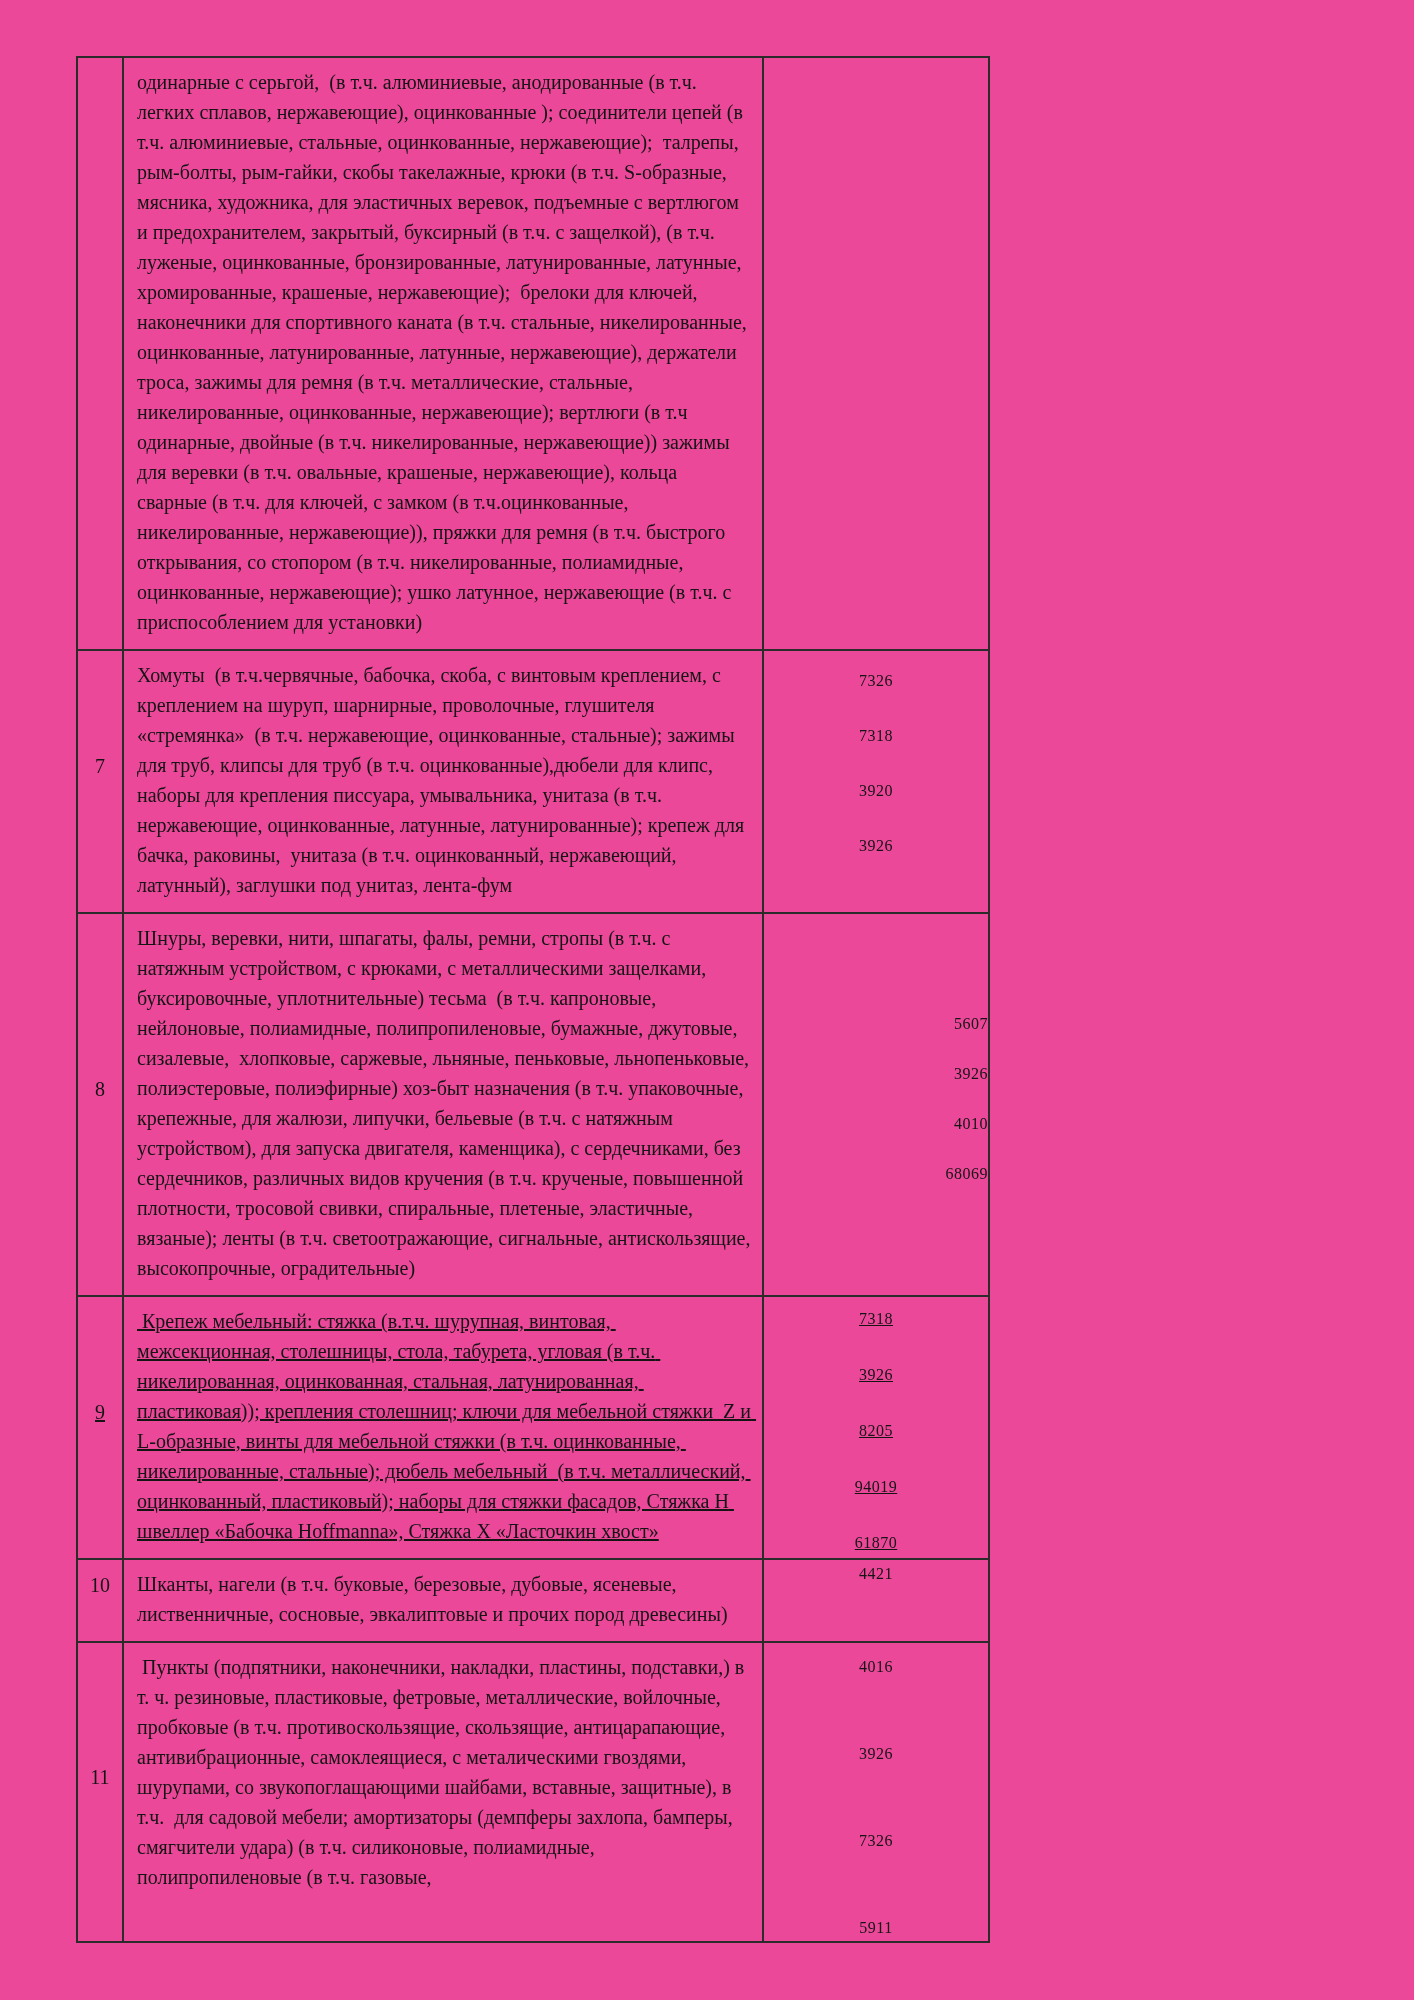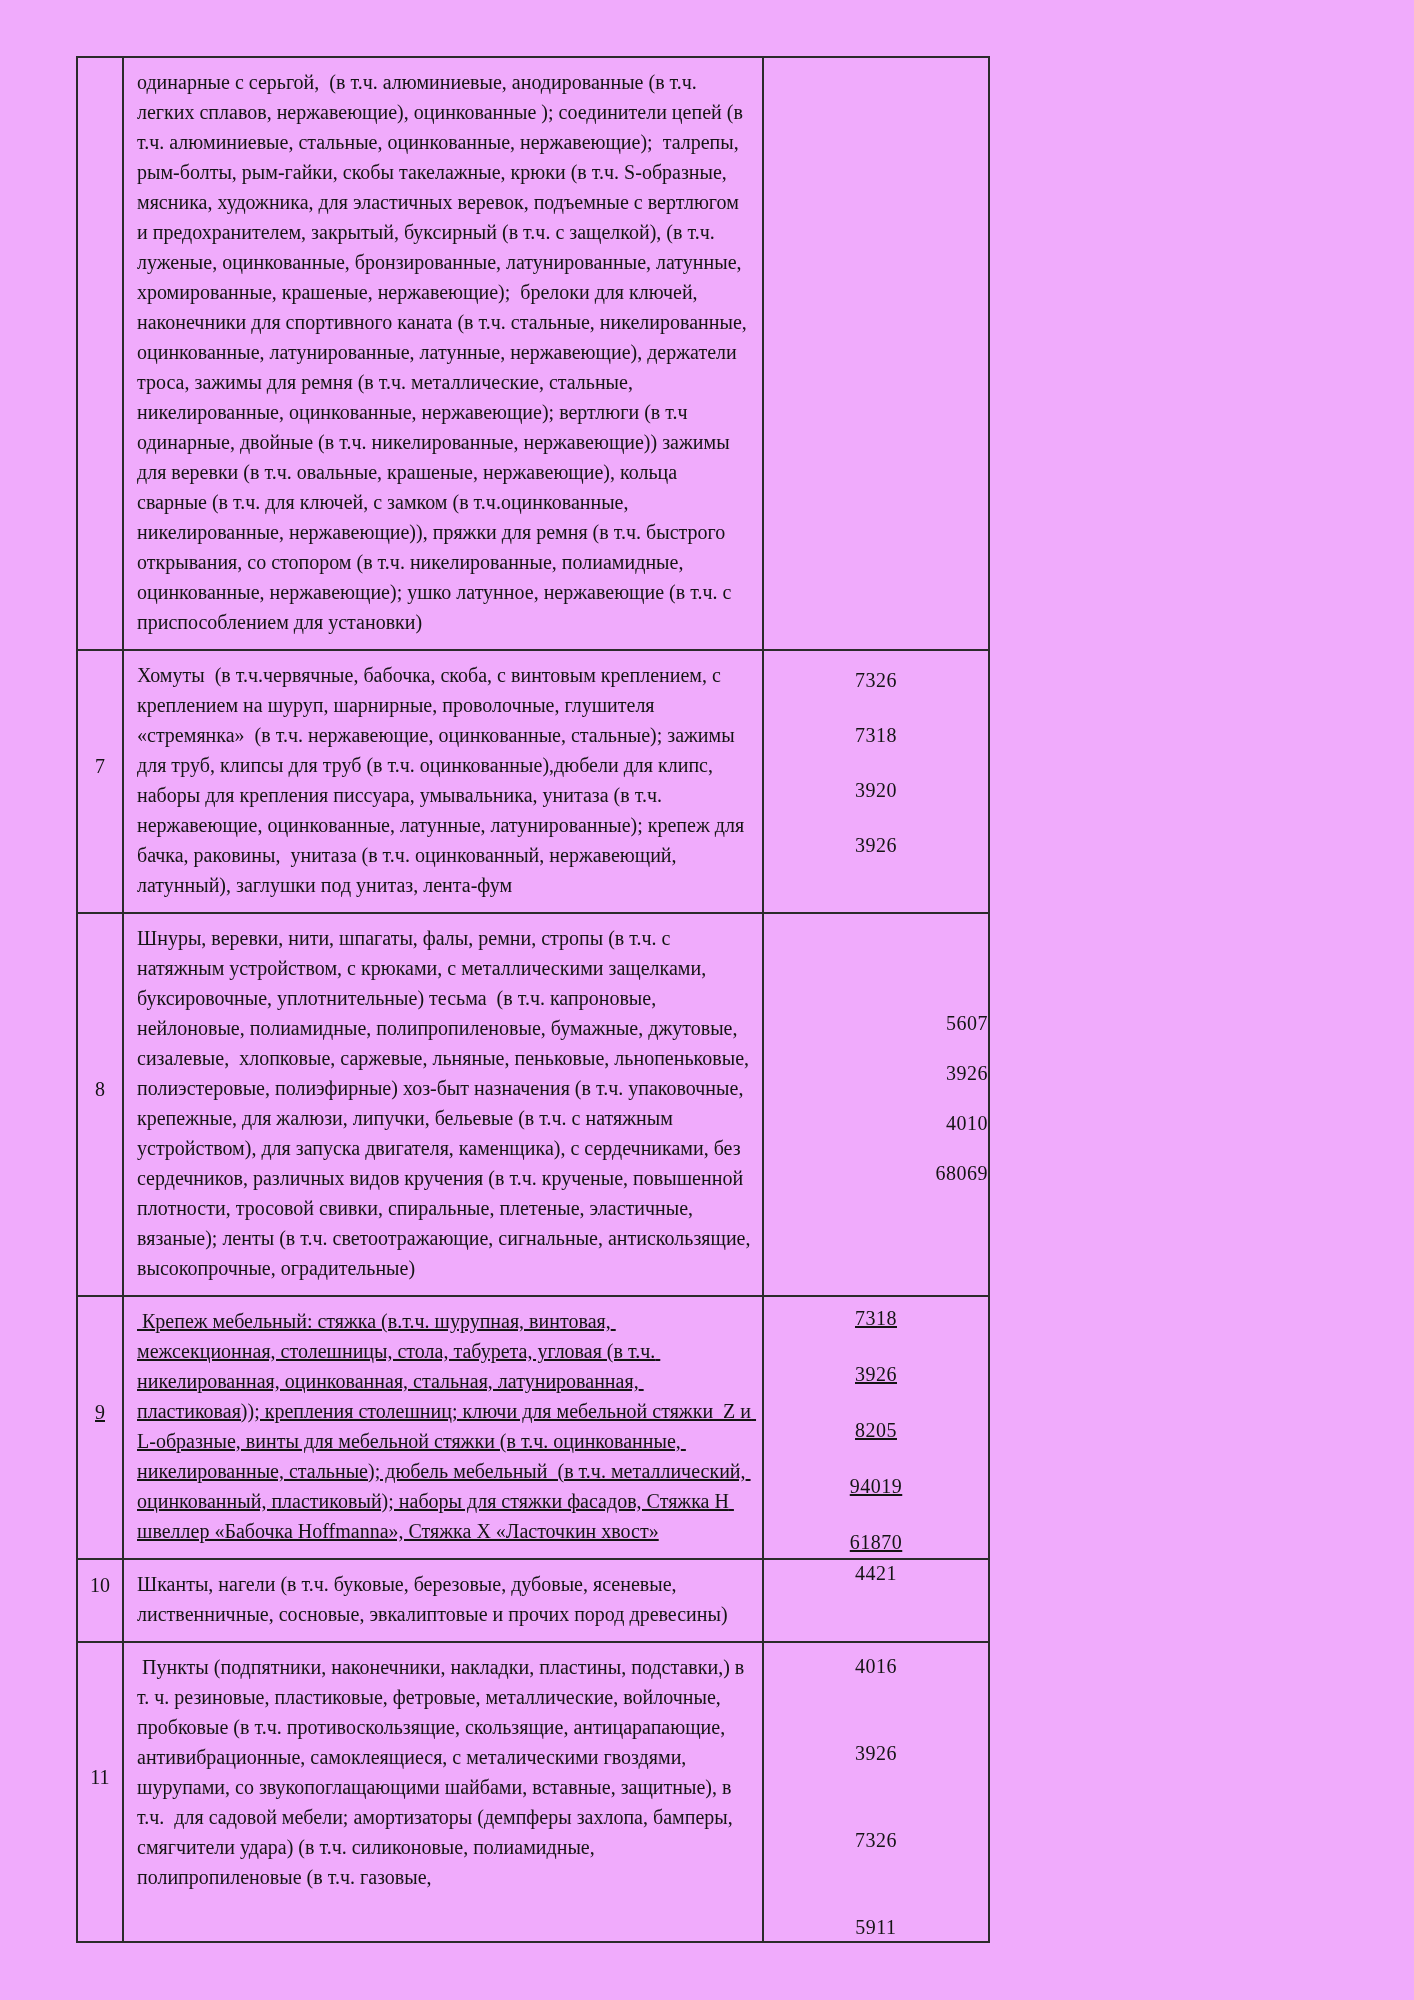--- a/index.html
+++ b/index.html
@@ -7,21 +7,21 @@
     width: 1414px;
     height: 2000px;
     background: #fdfdfb;
     font-family: "Liberation Serif", "DejaVu Serif", serif;
     color: #141414;
     overflow: hidden;
   }
   .page {
     position: absolute;
     inset: 0;
-    background: #f0abfc;
+    background: #ec4899;
   }
   table.items {
     position: absolute;
     left: 76px;
     top: 56px;
     border-collapse: collapse;
     table-layout: fixed;
     width: 912px;
     background: transparent;
   }
@@ -39,21 +39,21 @@
   td.desc {
     width: 640px;
     padding: 9px 10px 12px 13px;
     font-size: 20px;
     line-height: 30px;
     white-space: pre-wrap;
     text-align: left;
   }
   td.codes {
     width: 226px;
-    font-size: 20px;
+    font-size: 16px;
     border-radius: 6px;
   }
   .codes-wrap {
     display: flex;
     flex-direction: column;
     align-items: center;
     height: 100%;
   }
   .code { line-height: 27px; letter-spacing: 0.5px; }
 

